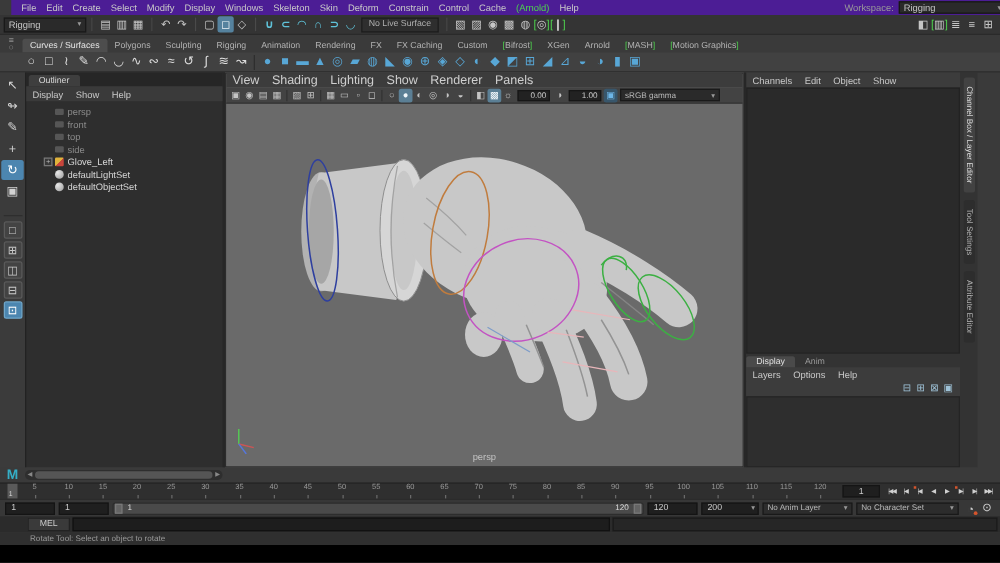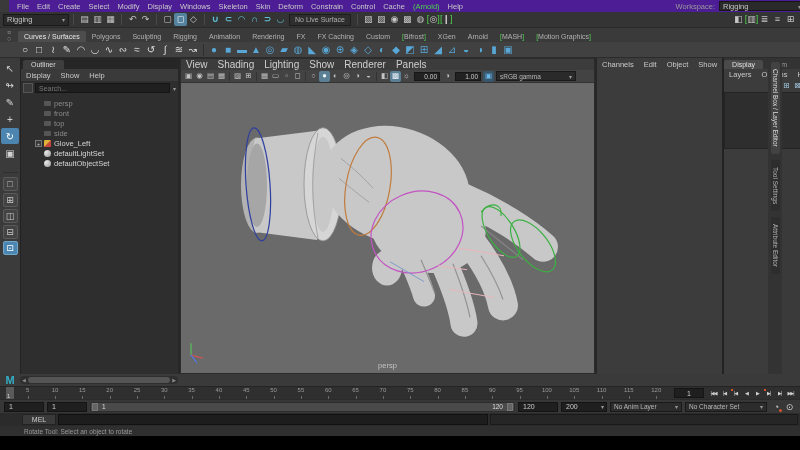--- a/index.html
+++ b/index.html
@@ -94,21 +94,21 @@
   .vpfield{width:26px;height:9px;background:#222;border:1px solid #161616;color:#ccc;font-size:6.5px;
            display:flex;align-items:center;justify-content:flex-end;padding:0 2px;margin:0 2px;}
   .blueicon{color:#6db6e8 !important;background:#38566b;border-radius:2px;}
   .vpdrop{width:80px;height:10px;background:#2a2a2a;border:1px solid #1a1a1a;color:#b9b9b9;font-size:6.5px;
           display:flex;align-items:center;justify-content:space-between;padding:0 3px;margin-left:2px;}
   .vpcanvas{flex:1;position:relative;}
   .vpcanvas svg{position:absolute;left:0;top:0;width:100%;height:100%;}
   .persp-label{position:absolute;bottom:3px;left:0;right:0;text-align:center;font-size:7.5px;color:#c2c2c2;}
 
   
-  #rightpanel{width:173px;background:#3c3c3c;display:flex;flex-direction:row;border-left:2px solid #272727;}
+  #rightpanel{width:173px;background:#3c3c3c;display:flex;flex-direction:column;border-left:2px solid #272727;}
   .cbmenus{height:12px;display:flex;align-items:center;font-size:7.5px;color:#c9c9c9;flex:none;}
   .cbmenus span{padding:0 5px;}
   .cbempty{flex:1;background:#2a2a2a;border:1px solid #222;}
   #layereditor{height:91px;display:flex;flex-direction:column;flex:none;}
   .letabs{height:11px;background:#333;display:flex;align-items:flex-end;font-size:7px;color:#9a9a9a;}
   .letab{padding:1px 8px;}
   .letab.active{background:#4a4a4a;color:#e0e0e0;border-radius:2px 2px 0 0;}
   .lemenus{height:11px;display:flex;align-items:center;font-size:7.5px;color:#c9c9c9;background:#3c3c3c;}
   .lemenus span{padding:0 5px;}
   .leicons{height:12px;display:flex;align-items:center;justify-content:flex-end;padding-right:4px;background:#3c3c3c;}
@@ -555,25 +555,20 @@
     <div id="outliner">
       <div class="otabrow">
         <span class="otab">Outliner</span>
       </div>
       <div class="omenus">
 
       <span>Display</span>
           <span>Show</span>
           <span>Help</span>
         </div>
-      <div class="osearch">
-        <span class="box"></span>
-        <input type="text" placeholder="Search..." style="">
-        <span class="caret">▾</span>
-      </div>
       <div class="otree">
 
           <div class="orow dim">
             <span class="expander"></span>
             <span class="oicon" data-icon="camera"></span>
             <span class="olabel">persp</span>
           </div>
 
           <div class="orow dim">
             <span class="expander"></span>

